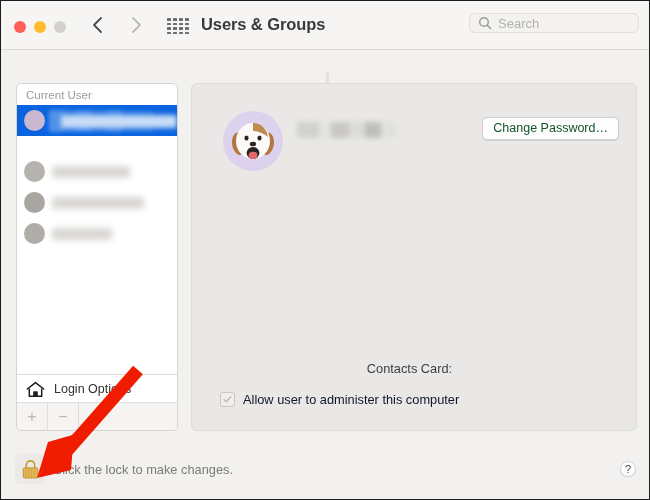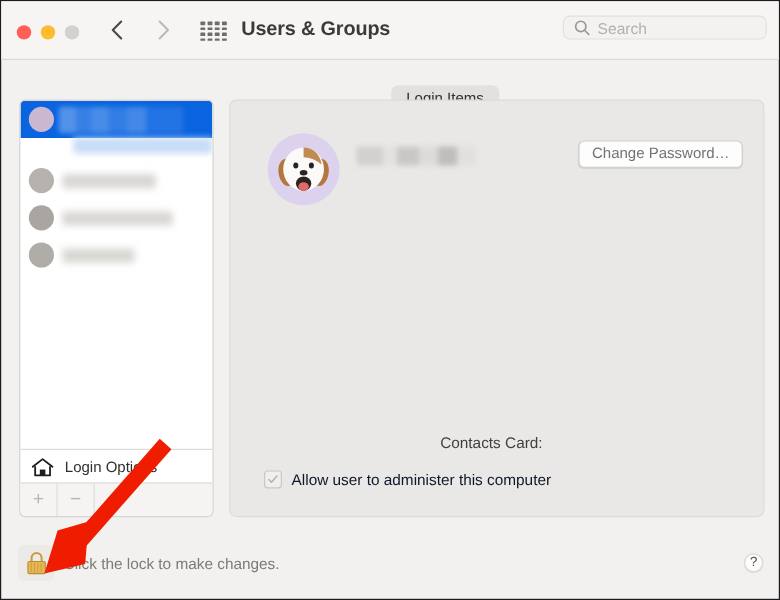--- a/index.html
+++ b/index.html
@@ -271,21 +271,21 @@
         #e3e2e0 22% 34%,
         #c9c8c6 34% 52%,
         #dcdbd9 52% 68%,
         #bfbebc 68% 84%,
         #e1e0de 84% 100%);
     filter: blur(2.4px);
     border-radius: 2px;
   }
   .btn {
     font-size: 12.5px;
-    color: #737373;
+    color: #14532d;
     background: #fdfdfd;
     border: 1px solid #d2d0cd;
     border-radius: 5px;
     padding: 3px 10px 4px 10px;
     box-shadow: 0 0.5px 1px rgba(0,0,0,0.10);
     white-space: nowrap;
     box-sizing: border-box;
   }
   .change-pw {
     position: absolute;
@@ -422,20 +422,21 @@
           <line x1="9.2" y1="9.2" x2="12.6" y2="12.6" stroke="#9a9997" stroke-width="1.4" stroke-linecap="round"></line>
         </svg>
       </span>
       <span class="search-ph">Search</span>
     </div>
   </div>
 
   <div class="sidebar">
     <div class="sb-scroll">
 
+      <div class="sb-header">Current User</div>
 
       <div class="sb-row selected">
         <span class="sb-avatar sel"></span>
         <span class="blur-sel"></span>
       </div>
       <div class="blur-sub"></div>
 
       <div class="sb-header" style="padding-top:16px;"></div>
 
       <div class="sb-row">
@@ -463,21 +464,20 @@
       <span class="login-label">Login Options</span>
     </div>
 
     <div class="sb-footer">
       <div class="pmbtn">+</div>
       <div class="pmbtn">−</div>
     </div>
   </div>
 
   <div class="tabs">
-    <div class="tab">Login Items</div>
   </div>
 
   <div class="panel">
 
     <div class="avatar-big">
       <svg viewBox="0 0 60 60" width="60" height="60">
 
         <path d="M13 22 C7 26 8 38 14 43 C18 46 22 42 22 36 C22 29 19 23 16 21 Z" fill="#b4763f"></path>
 
         <path d="M47 22 C53 26 52 38 46 43 C42 46 38 42 38 36 C38 29 41 23 44 21 Z" fill="#b4763f"></path>

